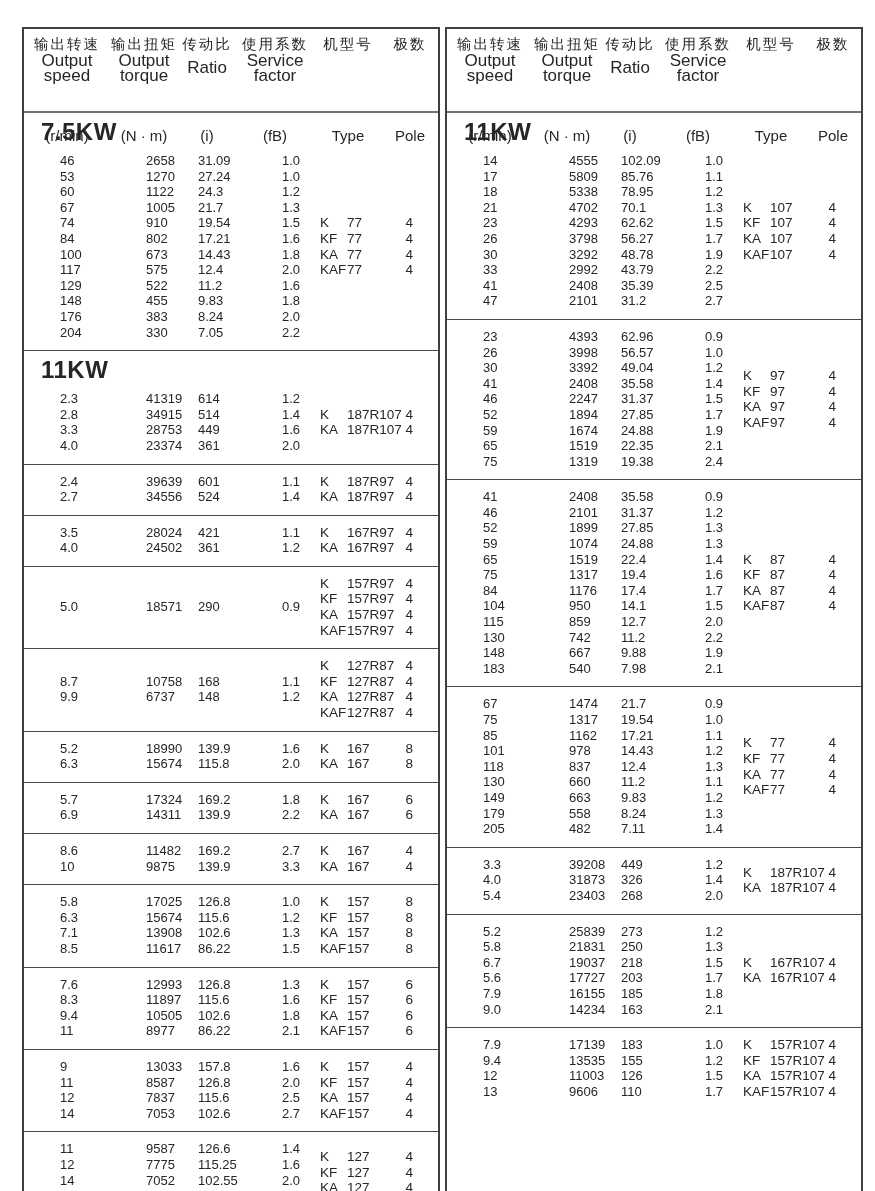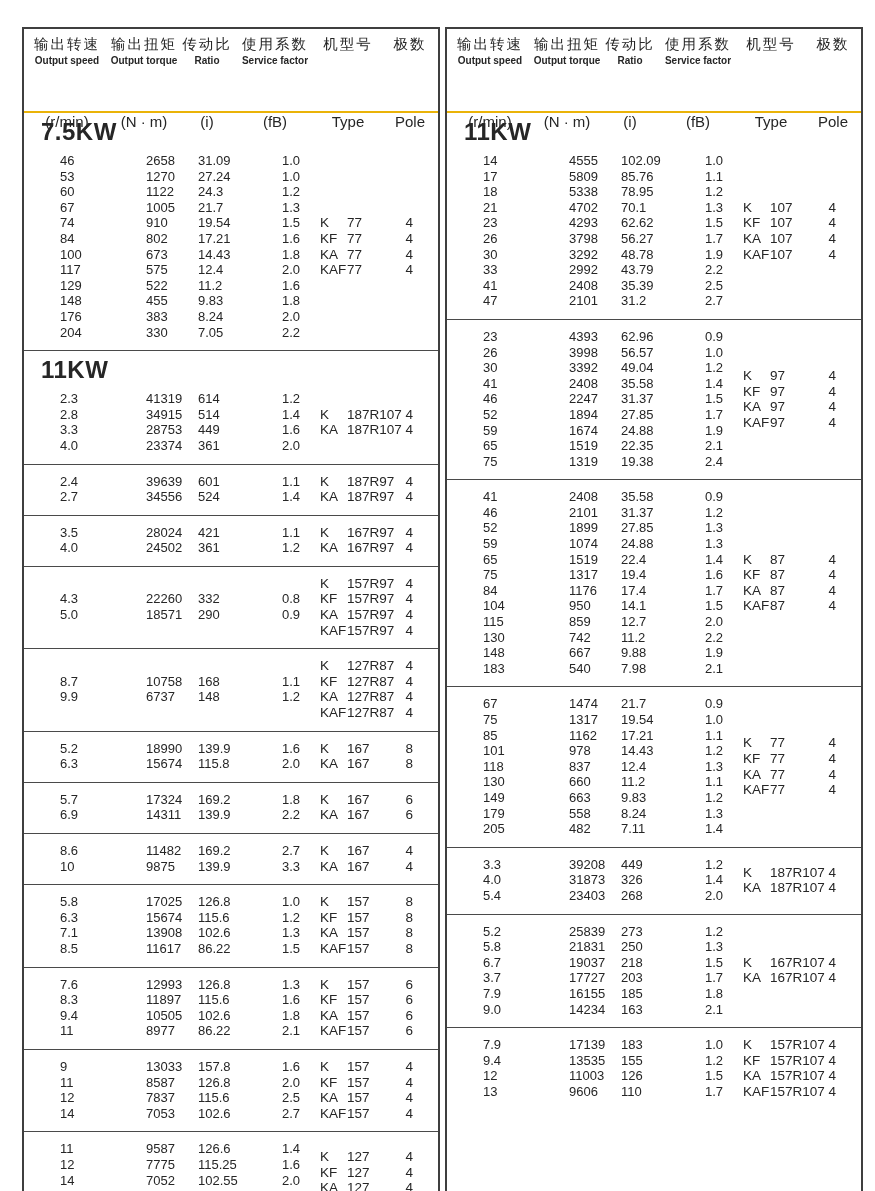--- a/index.html
+++ b/index.html
@@ -11,26 +11,26 @@
     -webkit-font-smoothing: antialiased;
   }
   .page { padding: 27px 12px 0 22px; }
   .tables { display: flex; gap: 5px; align-items: stretch; }
   .gtable { width: 418px; border: 2px solid #3f3f3f; background:#fff; }
 
   .thead {
     display: grid;
     grid-template-columns: 82px 72px 54px 82px 64px 60px;
     height: 84px;
-    border-bottom: 2px solid #eab308;
+    border-bottom: 2px solid #737373;
     padding: 6px 2px 7px 2px;
   }
   .hcell { display: flex; flex-direction: column; justify-content: space-between; align-items: center; text-align: center; }
   .hzh { font-size: 14.5px; letter-spacing: 2px; white-space: nowrap; }
-  .hen { font-size: 10px; line-height: 14.5px; font-weight: bold; }
+  .hen { font-size: 17px; line-height: 14.5px; }
   .hunit { font-size: 15px; white-space: nowrap; margin-top: 44px; }
 
   .section + .section { border-top: 1px solid #4a4a4a; }
   .stitle { font-size: 24px; font-weight: bold; line-height: 21px; padding: 8px 0 2px 17px; letter-spacing: .5px; }
 
   .block { display: flex; align-items: center; padding: 9px 0 10px 0; }
   .section > .block + .block { border-top: 1px solid #4a4a4a; }
 
   .rows { width: 292px; padding-left: 36px; flex: none; }
   .drow { display: grid; grid-template-columns: 86px 52px 84px 48px; line-height: 15.6px; font-size: 13px; }
@@ -272,26 +272,20 @@
               <div class="trow">
                 <span class="tprefix">KA</span>
                 <span class="tmodel">167R97</span>
                 <span class="tpole">4</span>
               </div>
             </div>
           </div>
           <div class="block">
             <div class="rows">
               <div class="drow">
-                <div class="dcell">4.3</div>
-                <div class="dcell">22260</div>
-                <div class="dcell">332</div>
-                <div class="dcell">0.8</div>
-              </div>
-              <div class="drow">
                 <div class="dcell">5.0</div>
                 <div class="dcell">18571</div>
                 <div class="dcell">290</div>
                 <div class="dcell">0.9</div>
               </div>
             </div>
             <div class="types">
               <div class="trow">
                 <span class="tprefix">K</span>
                 <span class="tmodel">157R97</span>
@@ -1060,21 +1054,21 @@
                 <div class="dcell">250</div>
                 <div class="dcell">1.3</div>
               </div>
               <div class="drow">
                 <div class="dcell">6.7</div>
                 <div class="dcell">19037</div>
                 <div class="dcell">218</div>
                 <div class="dcell">1.5</div>
               </div>
               <div class="drow">
-                <div class="dcell">3.7</div>
+                <div class="dcell">5.6</div>
                 <div class="dcell">17727</div>
                 <div class="dcell">203</div>
                 <div class="dcell">1.7</div>
               </div>
               <div class="drow">
                 <div class="dcell">7.9</div>
                 <div class="dcell">16155</div>
                 <div class="dcell">185</div>
                 <div class="dcell">1.8</div>
               </div>

